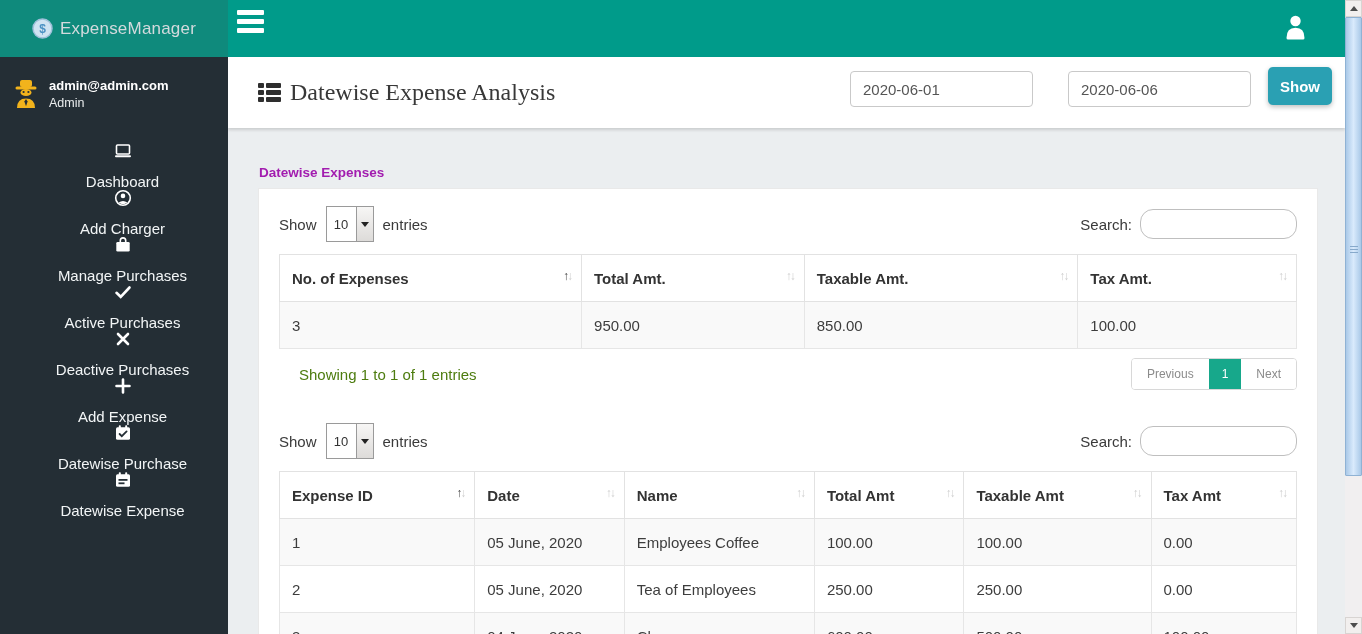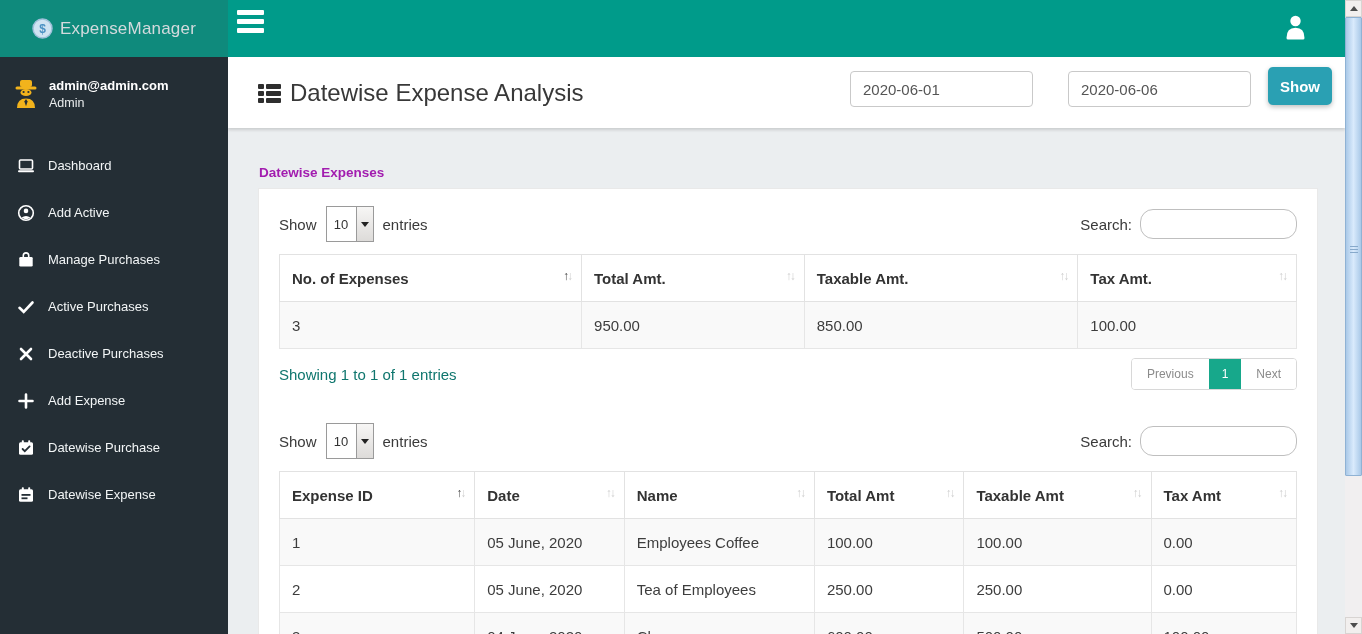--- a/index.html
+++ b/index.html
@@ -7,33 +7,33 @@
   body { font-family:"Liberation Sans", sans-serif; color:#333; background:#ebeef0; position:relative; }
 
   
   .sidebar { position:absolute; left:0; top:0; width:228px; height:634px; background:#242e35; z-index:2; }
   .brand { height:57px; background:#0f8a7c; display:flex; align-items:center; justify-content:center; gap:7px; }
   .brand-text { color:#d3dadd; font-size:17px; letter-spacing:.2px; }
   .user-panel { display:flex; align-items:center; gap:11px; padding:21px 14px 18px 14px; }
   .user-email { color:#fff; font-weight:bold; font-size:13px; }
   .user-role { color:#e9eced; font-size:12.5px; margin-top:3px; }
   .menu { margin-top:14px; }
-  .menu-item { height:47px; display:flex; align-items:center; gap:13px; padding-left:17px; color:#f2f5f6; font-size:13px; cursor:pointer; }
+  .menu-item { height:47px; display:flex; align-items:center; gap:13px; padding-left:17px; color:#f2f5f6; font-size:15px; cursor:pointer;flex-direction:column; }
   .menu-item .mi { width:18px; height:18px; flex:0 0 18px; display:flex; align-items:center; justify-content:center; }
 
   
   .topbar { position:absolute; left:228px; top:0; width:1117px; height:57px; background:#009b8a; }
   .hamburger { position:absolute; left:9px; top:10px; width:27px; cursor:pointer; }
   .hamburger .bar { width:27px; height:5px; background:#fff; border-radius:1px; margin-bottom:4px; }
   .topbar-user { position:absolute; right:38px; top:14px; cursor:pointer; }
 
   
   .pageheader { position:absolute; left:228px; top:57px; width:1117px; height:71px; background:#fff; box-shadow:0 2px 3px rgba(0,0,0,.14); z-index:1; }
   .title-wrap { position:absolute; left:30px; top:22px; display:flex; align-items:center; gap:9px; }
-  .page-title { font-size:24px; color:#383838; }
+  .page-title { font-size:24px; color:#383838;font-family:Liberation Serif, serif; }
   .date-input { position:absolute; top:14px; width:183px; height:36px; border:1px solid #c9c9c9; border-radius:4px; font-family:"Liberation Sans",sans-serif; font-size:15px; color:#555; padding:0 12px; background:#fff; }
   .date-from { left:622px; }
   .date-to { left:840px; }
   .show-btn { position:absolute; left:1040px; top:10px; width:64px; height:38px; background:#2aa0b3; color:#fff; font-weight:bold; font-size:15px; border:none; border-radius:5px; box-shadow:0 2px 5px rgba(0,0,0,.25); cursor:pointer; font-family:"Liberation Sans",sans-serif; }
 
   
   .content { position:absolute; left:228px; top:128px; width:1117px; height:506px; background:#ebeef0; overflow:hidden; }
   .section-label { position:absolute; left:31px; top:37px; font-size:13.5px; font-weight:bold; color:#a21caf; }
   .card { position:absolute; left:30px; right:27px; top:60px; height:800px; background:#fff; border:1px solid #e9e9e9; padding:20px; }
 
@@ -49,21 +49,21 @@
 
   table.dt { width:100%; border-collapse:collapse; margin-top:15px; table-layout:fixed; }
   table.dt th { text-align:left; font-size:15px; font-weight:bold; color:#333; padding:13px 12px; border:1px solid #e2e2e2; position:relative; cursor:pointer; height:47px; }
   table.dt td { font-size:15px; color:#3d3d3d; padding:13px 12px; border:1px solid #e6e6e6; height:47px; }
   table.dt tr.odd td { background:#f9f9f9; }
   .sort { position:absolute; right:10px; top:14px; font-size:12px; letter-spacing:-2px; color:#cfcfcf; }
   .sort .u,.sort .d { color:#cfcfcf; }
   th.sorted .sort .u { color:#444; }
 
   .info-row { display:flex; align-items:center; justify-content:space-between; margin-top:9px; }
-  .info-text { font-size:15px; color:#0f766e; }
+  .info-text { font-size:15px; color:#4d7c0f;margin-left:20px; }
   .pagination { display:flex; border:1px solid #d8d8d8; border-radius:4px; overflow:hidden; }
   .page-btn { font-size:12px; color:#8b8b8b; padding:8px 15px; background:#fff; cursor:pointer; }
   .page-btn.active { background:#17a88b; color:#fff; padding:8px 13px; cursor:pointer; }
 
   
   .scrollbar { position:absolute; right:0; top:0; width:17px; height:634px; background:#f1eff0; z-index:5; }
   .sb-btn { position:absolute; left:0; width:17px; height:17px; background:#f2efee; border:1px solid #d8d4d2; display:flex; align-items:center; justify-content:center; cursor:pointer; }
   .sb-btn.up { top:0; }
   .sb-btn.down { bottom:0; }
   .tri-up { width:0; height:0; border-left:4px solid transparent; border-right:4px solid transparent; border-bottom:5px solid #4d4d4d; }
@@ -117,21 +117,21 @@
       <span>Dashboard</span>
     </div>
     <div class="menu-item">
       <span class="mi">
         <svg width="18" height="18" viewBox="0 0 18 18">
             <circle cx="9" cy="9" r="7.3" fill="none" stroke="#fff" stroke-width="1.6"></circle>
             <circle cx="9" cy="6.9" r="2.3" fill="#fff"></circle>
             <path d="M4.6 13.6 Q9 10.2 13.4 13.6 A7.3 7.3 0 0 1 4.6 13.6 Z" fill="#fff"></path>
           </svg>
       </span>
-      <span>Add Active</span>
+      <span>Add Charger</span>
     </div>
     <div class="menu-item">
       <span class="mi">
         <svg width="18" height="18" viewBox="0 0 18 18">
             <path d="M6.3 6.5 V4.6 a2.7 2.7 0 0 1 5.4 0 V6.5" fill="none" stroke="#fff" stroke-width="1.6"></path>
             <rect x="2.3" y="6" width="13.4" height="9.5" rx="1.3" fill="#fff"></rect>
           </svg>
       </span>
       <span>Manage Purchases</span>
     </div>

